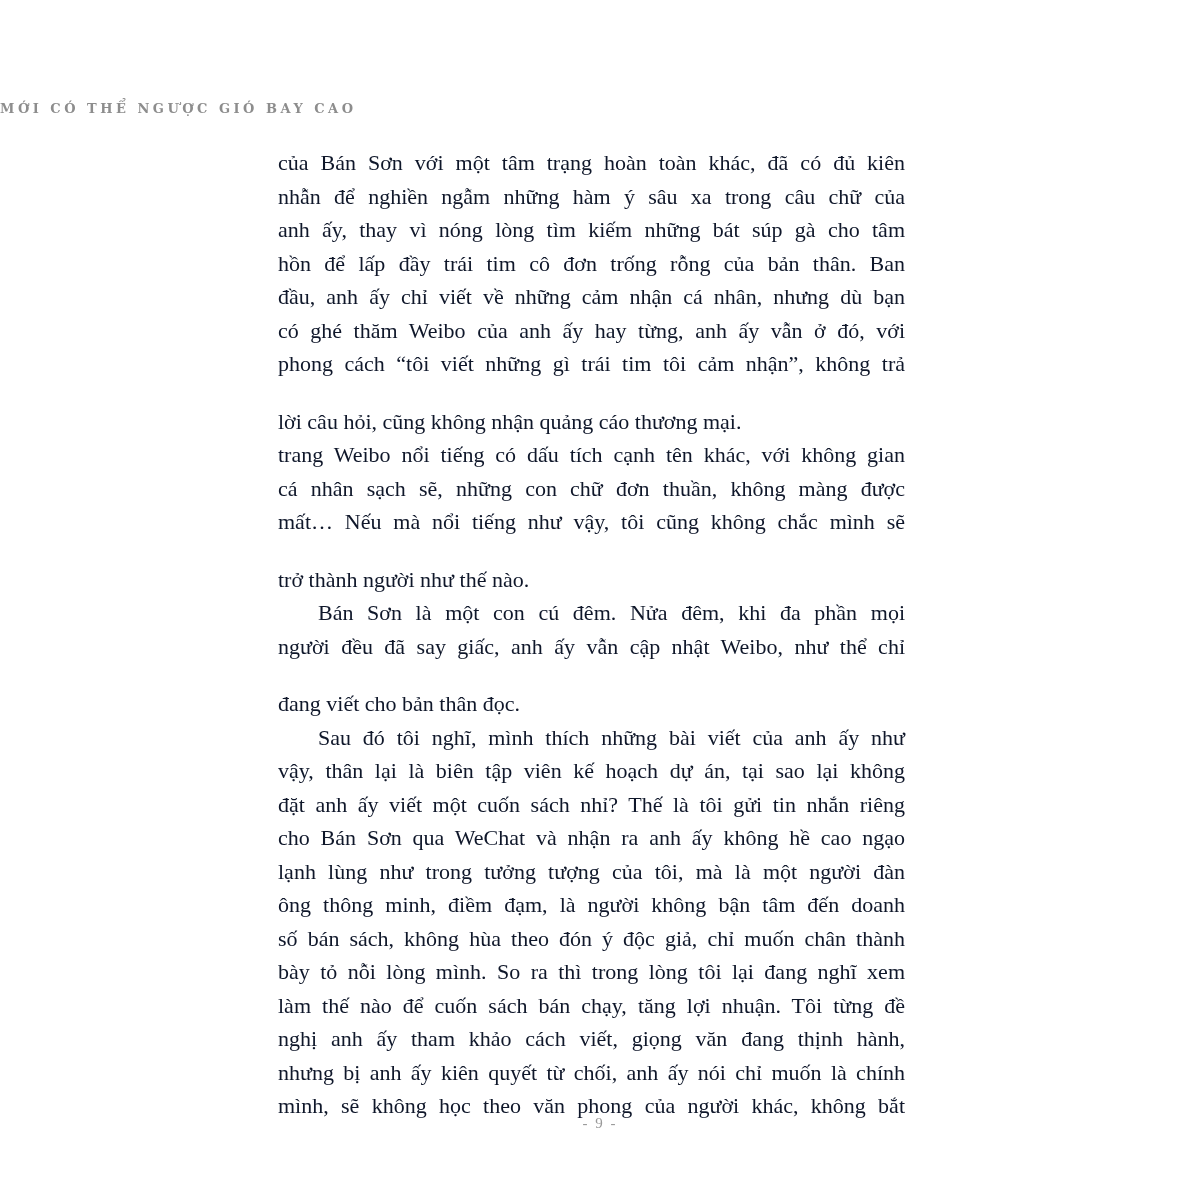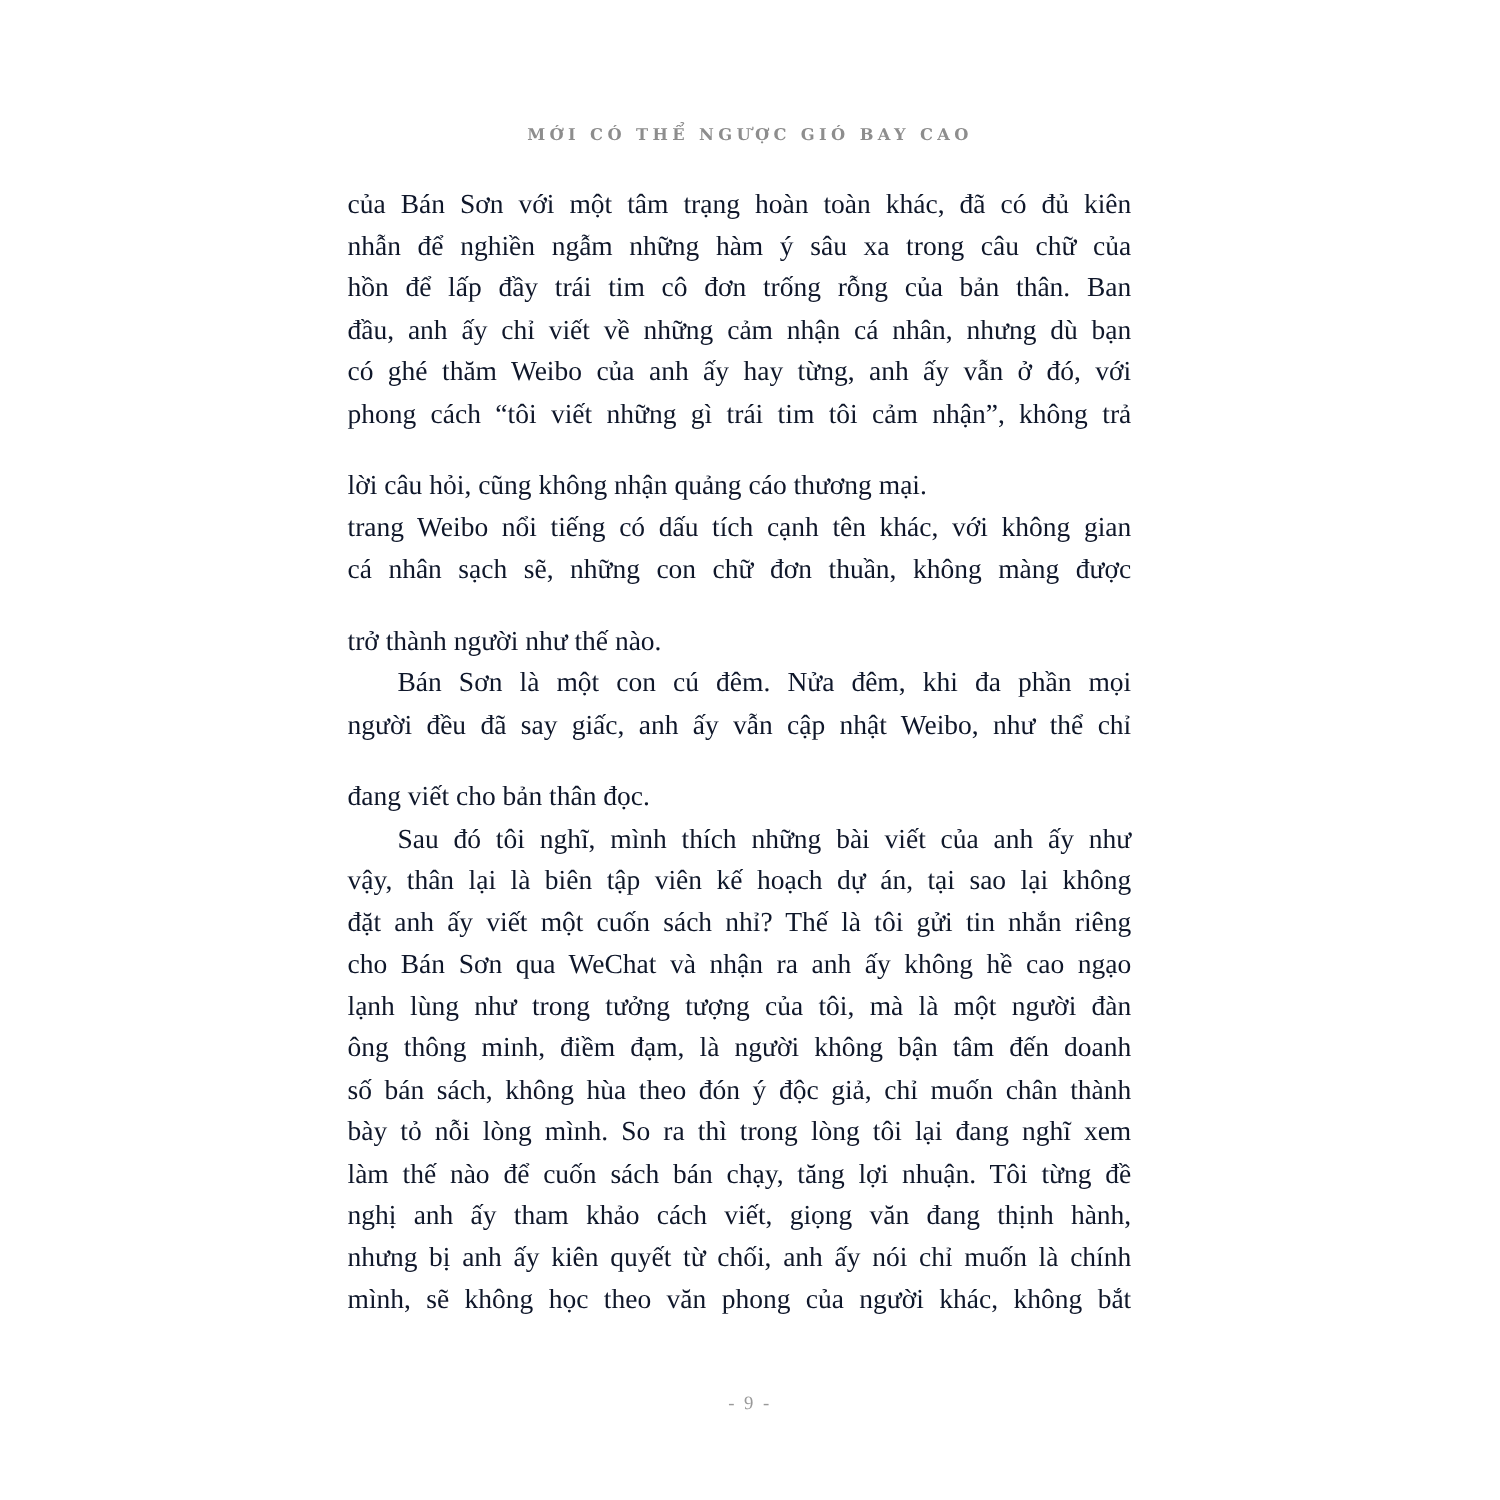--- a/index.html
+++ b/index.html
@@ -13,21 +13,20 @@
     height: 1200px;
     background: #ffffff;
     overflow: hidden;
     font-family: "Liberation Serif", serif;
   }
   .running-head {
     position: absolute;
     top: 101px;
     left: 0;
     width: 100%;
-    text-align: center;
     font-family: "DejaVu Serif", serif;
     font-weight: bold;
     font-size: 13px;
     letter-spacing: 3.5px;
     color: #8d8d8d;
     text-transform: uppercase;
   }
   .page-body {
     position: absolute;
     left: 278px;
@@ -63,27 +62,29 @@
 </style>
 </head>
 <body>
 
 <div class="page">
   <div class="running-head">MỚI CÓ THỂ NGƯỢC GIÓ BAY CAO</div>
 
   <div class="page-body">
       <div class="line">của Bán Sơn với một tâm trạng hoàn toàn khác, đã có đủ kiên</div>
       <div class="line">nhẫn để nghiền ngẫm những hàm ý sâu xa trong câu chữ của</div>
+      <div class="line">anh ấy, thay vì nóng lòng tìm kiếm những bát súp gà cho tâm</div>
       <div class="line">hồn để lấp đầy trái tim cô đơn trống rỗng của bản thân. Ban</div>
       <div class="line">đầu, anh ấy chỉ viết về những cảm nhận cá nhân, nhưng dù bạn</div>
       <div class="line">có ghé thăm Weibo của anh ấy hay từng, anh ấy vẫn ở đó, với</div>
       <div class="line">phong cách “tôi viết những gì trái tim tôi cảm nhận”, không trả</div>
       <div class="line para-end">lời câu hỏi, cũng không nhận quảng cáo thương mại.</div>
       <div class="line">trang Weibo nổi tiếng có dấu tích cạnh tên khác, với không gian</div>
       <div class="line">cá nhân sạch sẽ, những con chữ đơn thuần, không màng được</div>
+      <div class="line">mất… Nếu mà nổi tiếng như vậy, tôi cũng không chắc mình sẽ</div>
       <div class="line para-end">trở thành người như thế nào.</div>
       <div class="line indent">Bán Sơn là một con cú đêm. Nửa đêm, khi đa phần mọi</div>
       <div class="line">người đều đã say giấc, anh ấy vẫn cập nhật Weibo, như thể chỉ</div>
       <div class="line para-end">đang viết cho bản thân đọc.</div>
       <div class="line indent">Sau đó tôi nghĩ, mình thích những bài viết của anh ấy như</div>
       <div class="line">vậy, thân lại là biên tập viên kế hoạch dự án, tại sao lại không</div>
       <div class="line">đặt anh ấy viết một cuốn sách nhỉ? Thế là tôi gửi tin nhắn riêng</div>
       <div class="line">cho Bán Sơn qua WeChat và nhận ra anh ấy không hề cao ngạo</div>
       <div class="line">lạnh lùng như trong tưởng tượng của tôi, mà là một người đàn</div>
       <div class="line">ông thông minh, điềm đạm, là người không bận tâm đến doanh</div>

